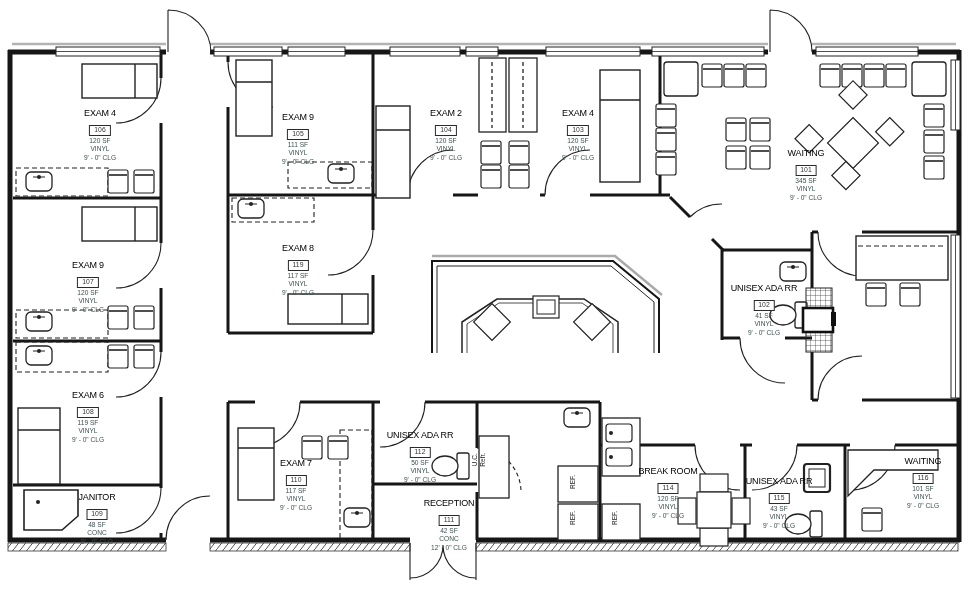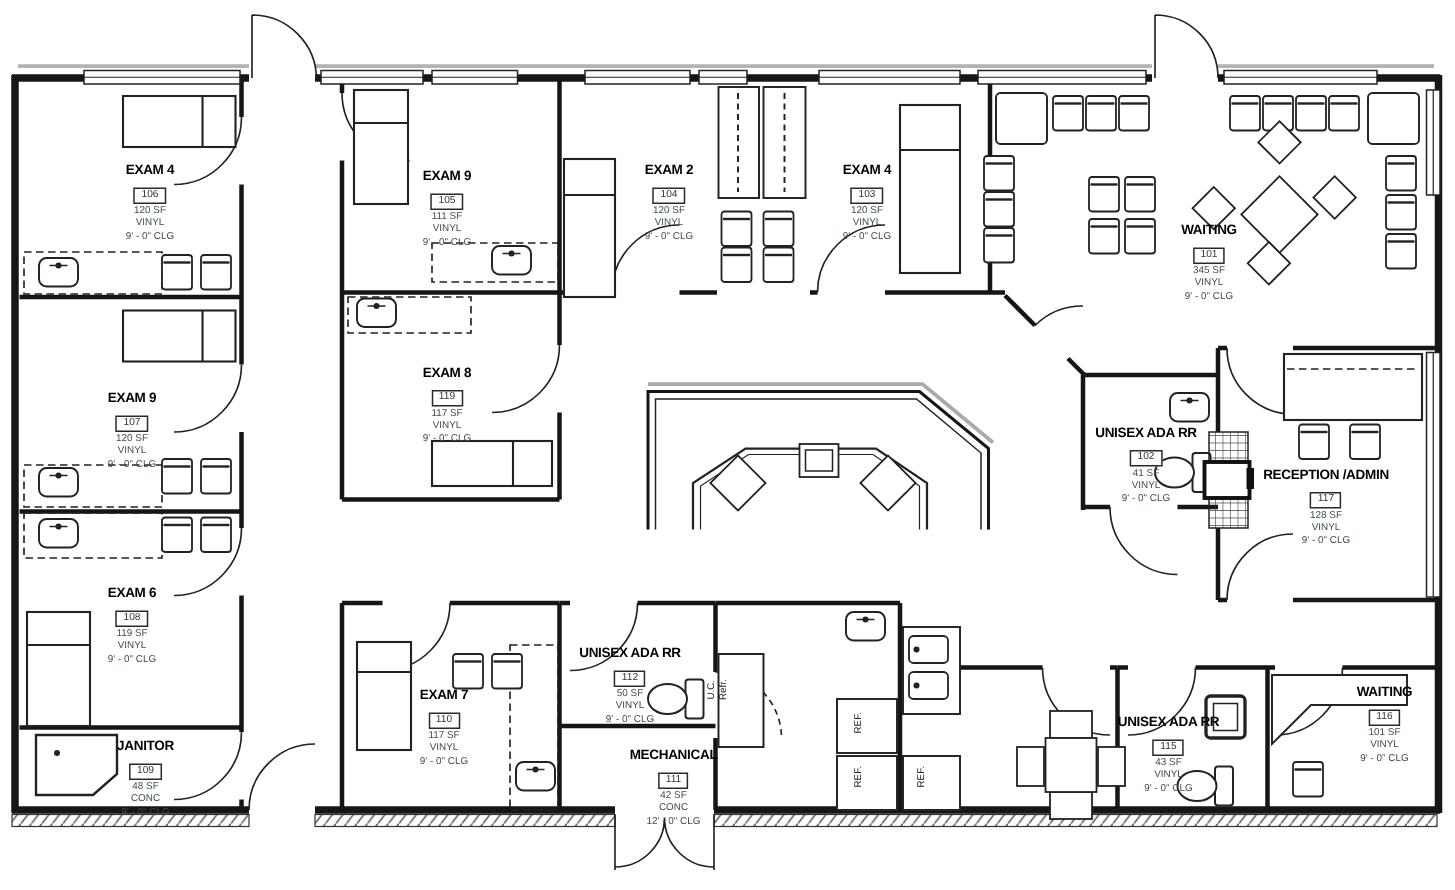--- a/index.html
+++ b/index.html
@@ -1,21 +1,21 @@
 <!DOCTYPE html>
 <html><head>
 <meta charset="utf-8">
 <style>
   html,body{margin:0;padding:0;background:#fff;}
   #plan{position:relative;width:970px;height:593px;background:#fff;overflow:hidden;
         font-family:"Liberation Sans",sans-serif;}
   #plan svg{position:absolute;left:0;top:0;}
   .room-label{position:absolute;transform:translateX(-50%);text-align:center;line-height:1.15;
               white-space:nowrap;z-index:5;}
-  .room-name{font-weight:bold;font-size:9px;color:#000;letter-spacing:-0.2px;}
+  .room-name{font-weight:normal;font-size:9px;color:#000;letter-spacing:-0.2px;}
   .room-num{display:inline-block;border:1px solid #2a2a2a;background:#fff;font-size:6.8px;
             color:#333;padding:0 4px;margin:1px 0;line-height:1.3;}
   .room-info{font-size:6.6px;color:#3d4f4f;line-height:1.25;}
   .vtext{position:absolute;font-size:6.5px;color:#222;transform:rotate(-90deg);
          transform-origin:center;white-space:pre-line;text-align:center;line-height:1.2;z-index:5;}
 </style>
 </head>
 <body>
 
 <div id="plan">
@@ -359,51 +359,51 @@
   <div class="room-info">9' - 0" CLG</div>
 </div>
 <div class="room-label" style="left:296px;top:458px">
   <div class="room-name">EXAM 7</div>
   <div><span class="room-num">110</span></div>
   <div class="room-info">117 SF</div>
   <div class="room-info">VINYL</div>
   <div class="room-info">9' - 0" CLG</div>
 </div>
 <div class="room-label" style="left:449px;top:498px">
-  <div class="room-name">MECHANICAL</div>
+  <div class="room-name">RECEPTION</div>
   <div><span class="room-num">111</span></div>
   <div class="room-info">42 SF</div>
   <div class="room-info">CONC</div>
   <div class="room-info">12' - 0" CLG</div>
 </div>
 <div class="room-label" style="left:420px;top:430px">
   <div class="room-name">UNISEX ADA RR</div>
   <div><span class="room-num">112</span></div>
   <div class="room-info">50 SF</div>
   <div class="room-info">VINYL</div>
   <div class="room-info">9' - 0" CLG</div>
 </div>
+<div class="room-label" style="left:668px;top:466px">
+  <div class="room-name">BREAK ROOM</div>
+  <div><span class="room-num">114</span></div>
+  <div class="room-info">120 SF</div>
+  <div class="room-info">VINYL</div>
+  <div class="room-info">9' - 0" CLG</div>
+</div>
 <div class="room-label" style="left:779px;top:476px">
   <div class="room-name">UNISEX ADA RR</div>
   <div><span class="room-num">115</span></div>
   <div class="room-info">43 SF</div>
   <div class="room-info">VINYL</div>
   <div class="room-info">9' - 0" CLG</div>
 </div>
 <div class="room-label" style="left:923px;top:456px">
   <div class="room-name">WAITING</div>
   <div><span class="room-num">116</span></div>
   <div class="room-info">101 SF</div>
-  <div class="room-info">VINYL</div>
-  <div class="room-info">9' - 0" CLG</div>
-</div>
-<div class="room-label" style="left:884px;top:311px">
-  <div class="room-name">RECEPTION /ADMIN</div>
-  <div><span class="room-num">117</span></div>
-  <div class="room-info">128 SF</div>
   <div class="room-info">VINYL</div>
   <div class="room-info">9' - 0" CLG</div>
 </div>
 <div class="room-label" style="left:298px;top:243px">
   <div class="room-name">EXAM 8</div>
   <div><span class="room-num">119</span></div>
   <div class="room-info">117 SF</div>
   <div class="room-info">VINYL</div>
   <div class="room-info">9' - 0" CLG</div>
 </div>

